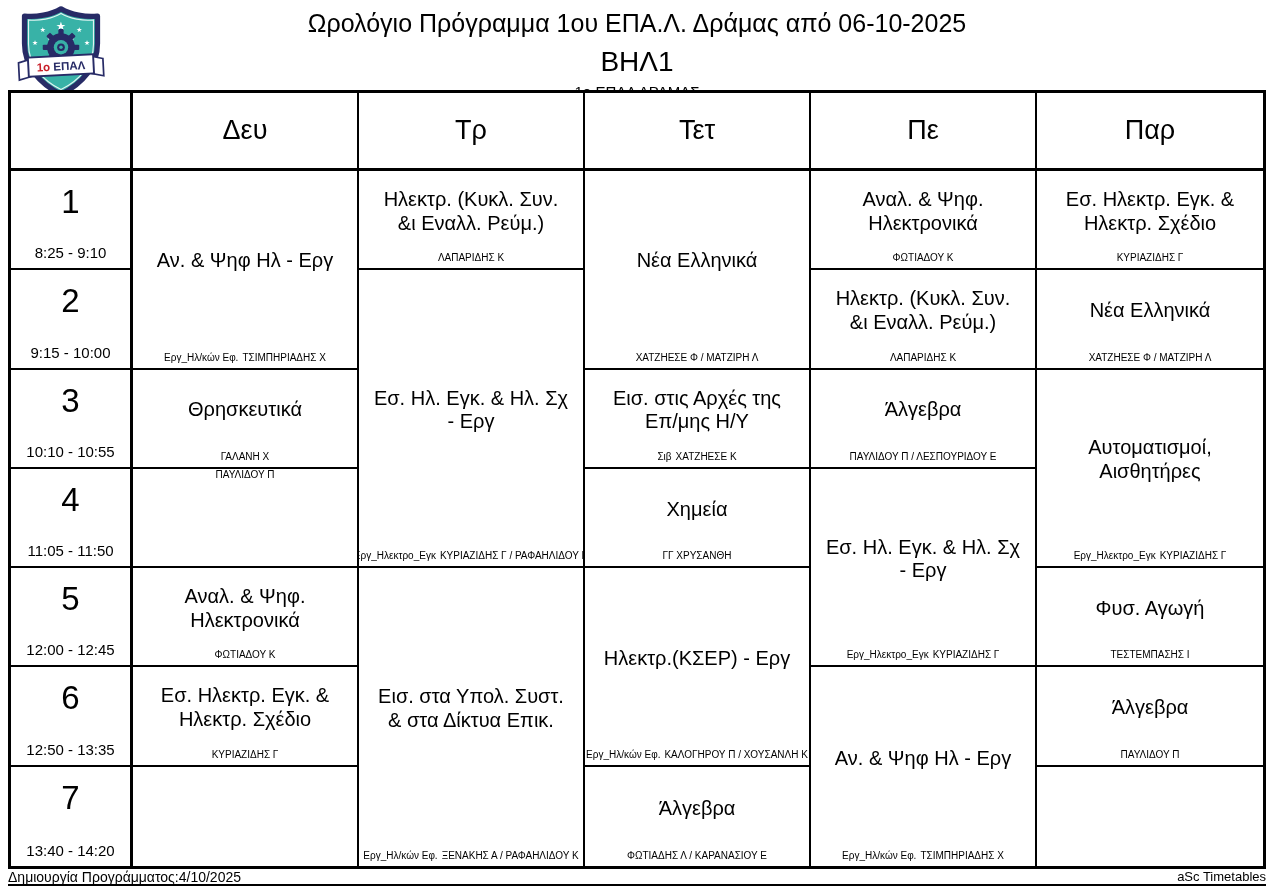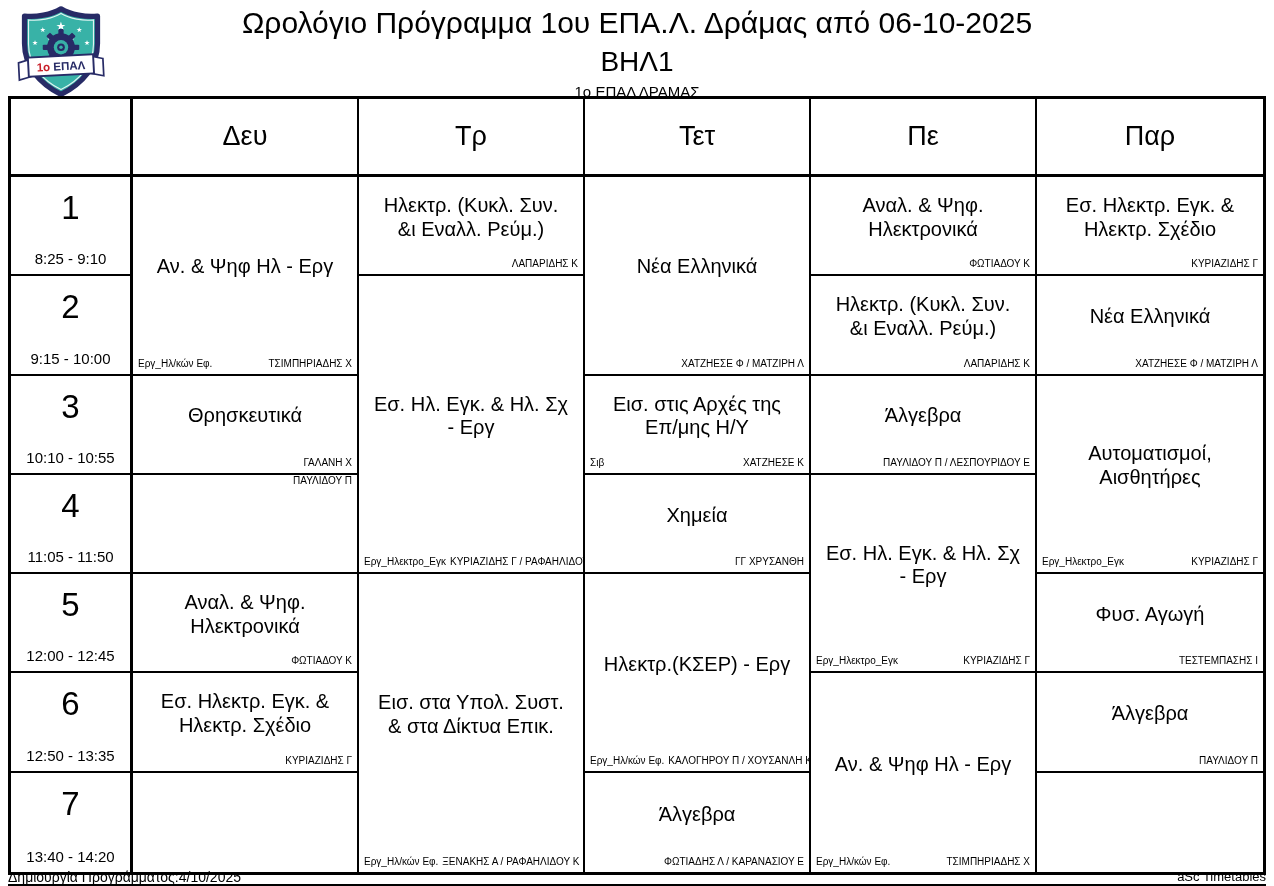--- a/index.html
+++ b/index.html
@@ -2,35 +2,35 @@
 <html><head>
 <meta charset="utf-8">
 <style>
   html,body{margin:0;padding:0;background:#fff;}
   .page{
     position:relative;width:1274px;height:886px;background:#fff;
     font-family:"Liberation Sans", sans-serif;color:#000;overflow:hidden;
   }
   
   .titles{position:absolute;left:0;top:0;width:100%;text-align:center;}
-  .main-title{font-size:30px;line-height:30px;margin-top:8px;}
+  .main-title{font-size:25px;line-height:30px;margin-top:8px;}
   .class-title{font-size:28px;line-height:44px;margin-top:2px;}
   .school-sub{font-size:15px;line-height:15px;margin-top:0px;}
   .logo-wrap{position:absolute;left:13px;top:3px;width:96px;height:102px;}
   .logo-wrap svg{width:100%;height:100%;}
   svg text{font-family:"Liberation Sans", sans-serif;}
   
   .grid{
-    position:absolute;left:8px;top:96px;width:1258px;height:779px;
+    position:absolute;left:8px;top:90px;width:1258px;height:779px;
     box-sizing:border-box;border:3px solid #000;background:#fff;
     display:grid;grid-template-columns:122px repeat(5,1fr);
     grid-template-rows:78px repeat(7,1fr);
   }
   .cell{box-sizing:border-box;border-right:2px solid #000;border-bottom:2px solid #000;
-        background:#fff;overflow:hidden;position:relative;}
+        background:#fff;overflow:hidden;position:relative;align-items:center;}
   .corner{border-right-width:3px;border-bottom-width:3px;}
   .day-header{border-bottom-width:3px;display:flex;align-items:center;justify-content:center;
               font-size:27px;}
   .period{border-right-width:3px;display:flex;flex-direction:column;align-items:center;
           justify-content:space-between;padding:14px 0 8px 0;}
   .period .pnum{font-size:33px;line-height:33px;}
   .period .ptime{font-size:15px;line-height:15px;}
   .lesson{display:flex;flex-direction:column;}
   .subject{flex:1;display:flex;align-items:center;justify-content:center;text-align:center;
            font-size:20px;line-height:1.18;padding:2px 14px;}

